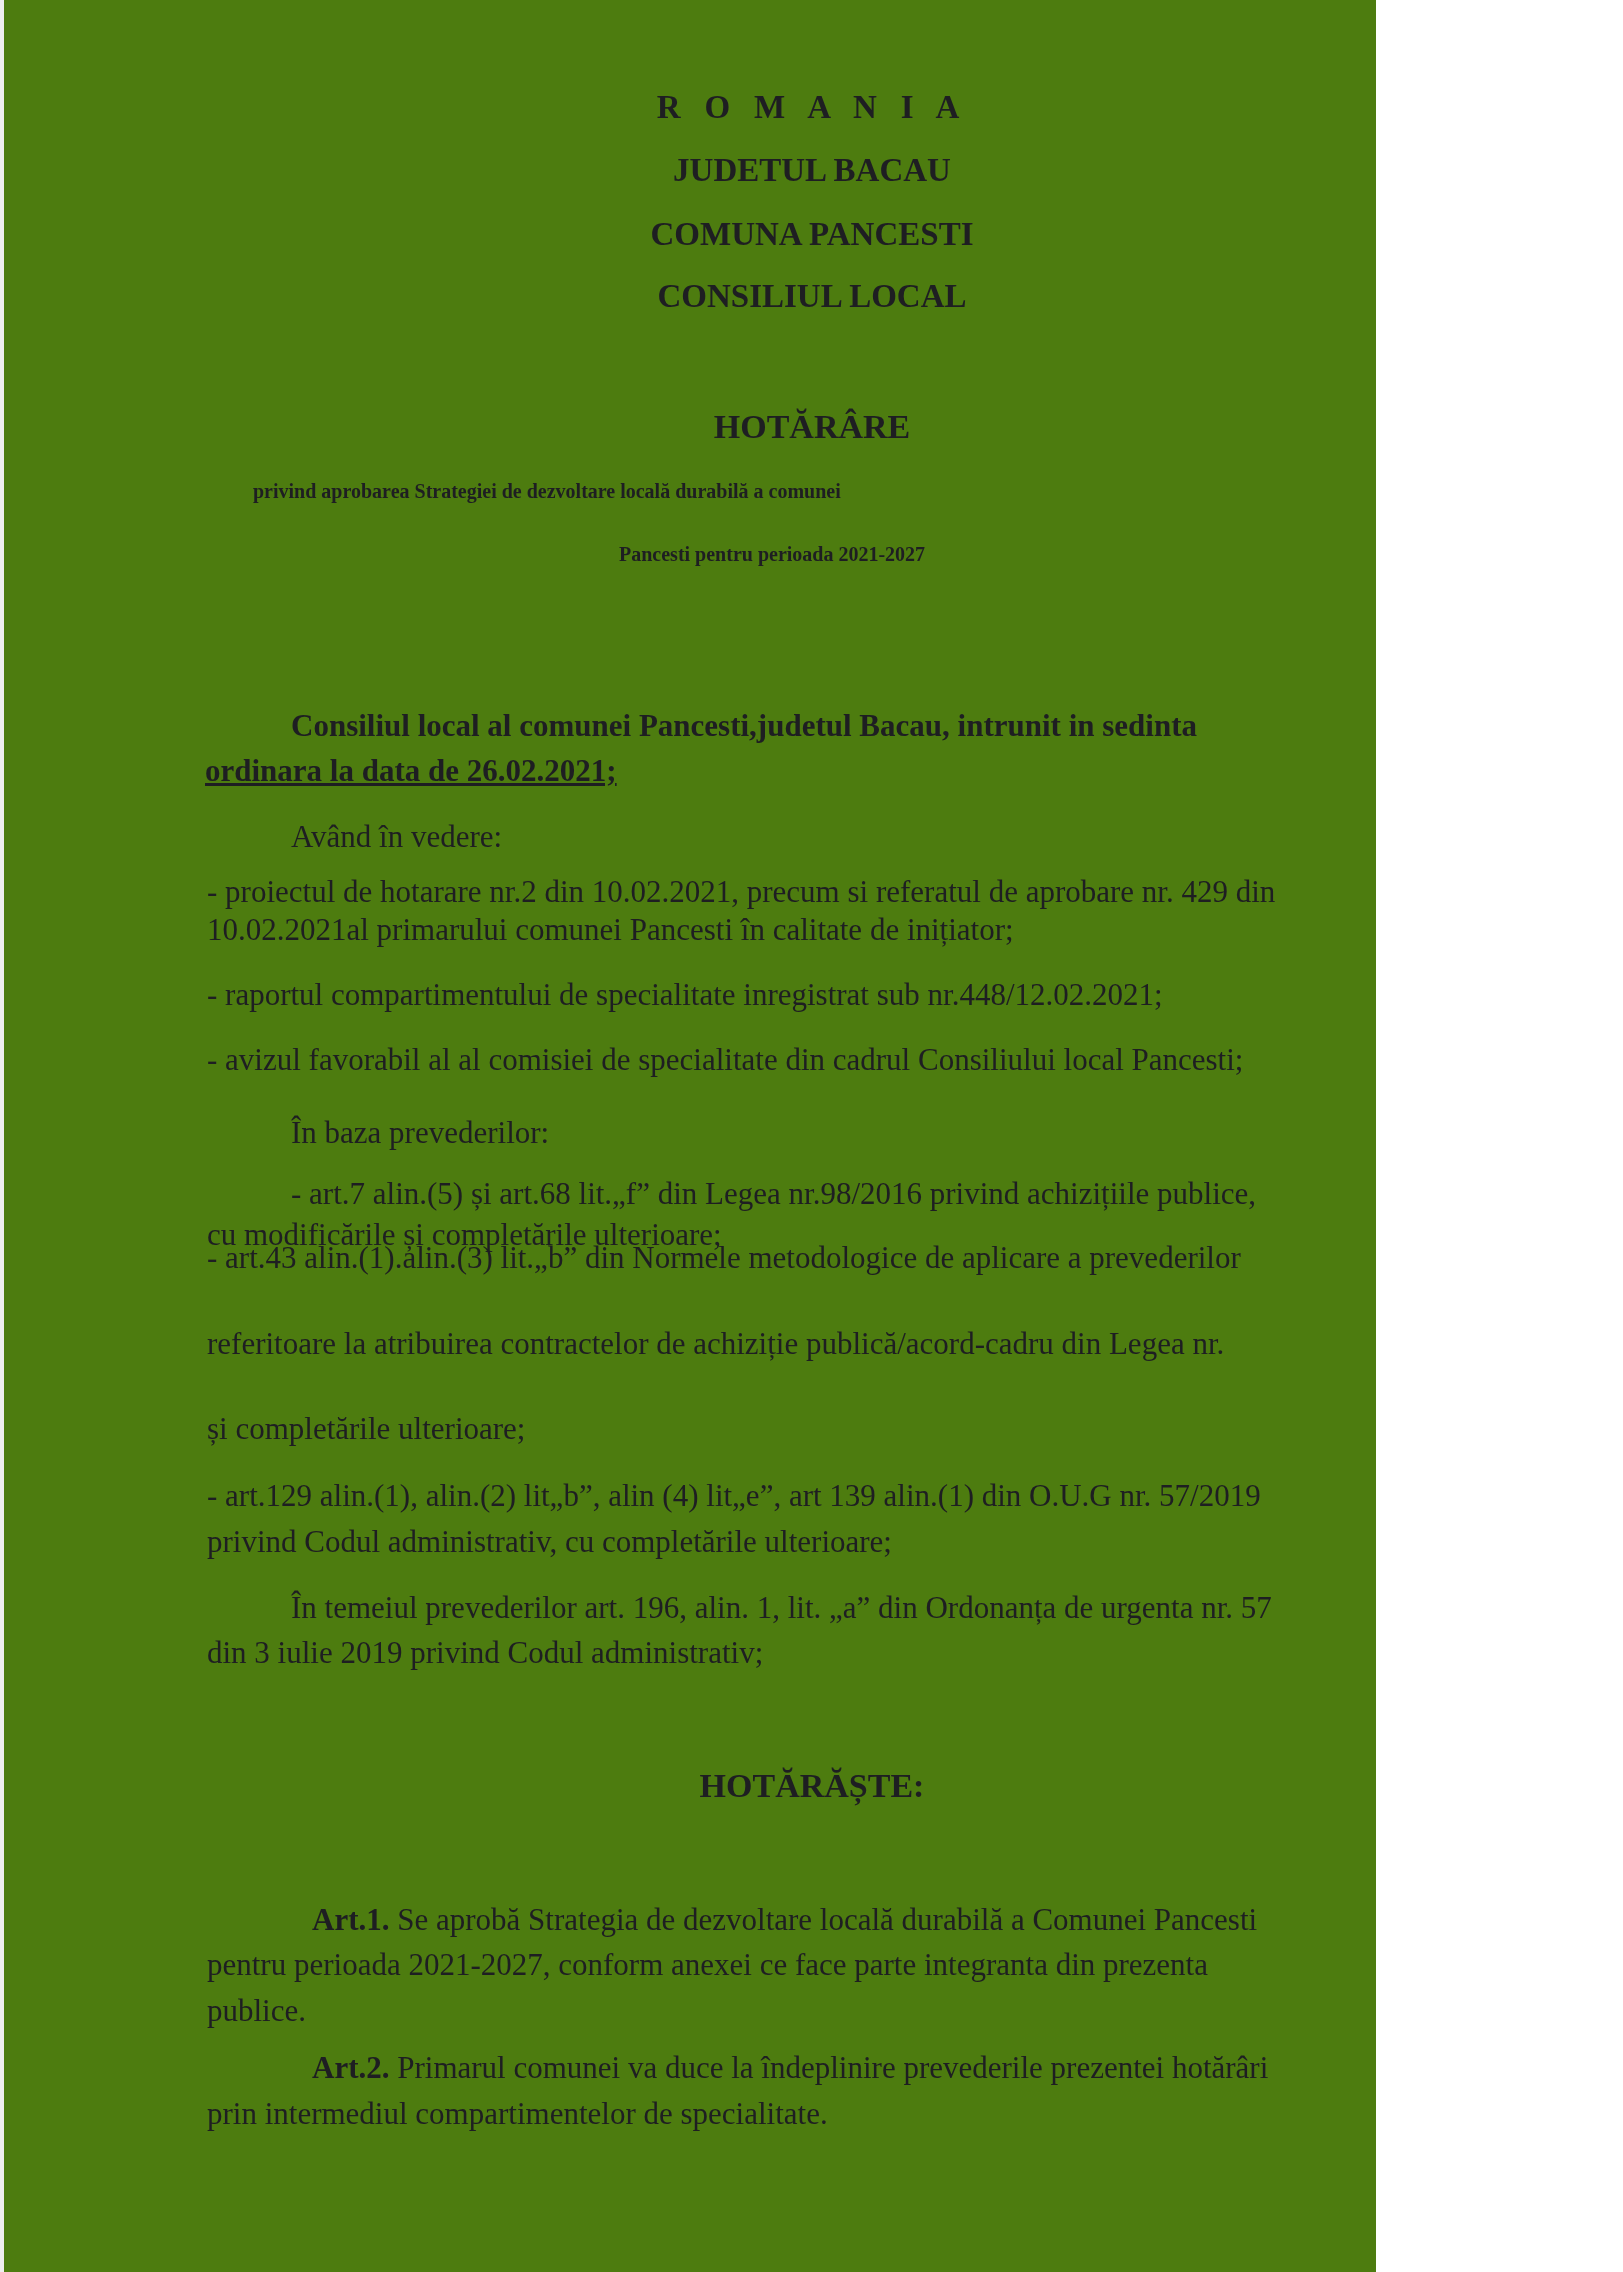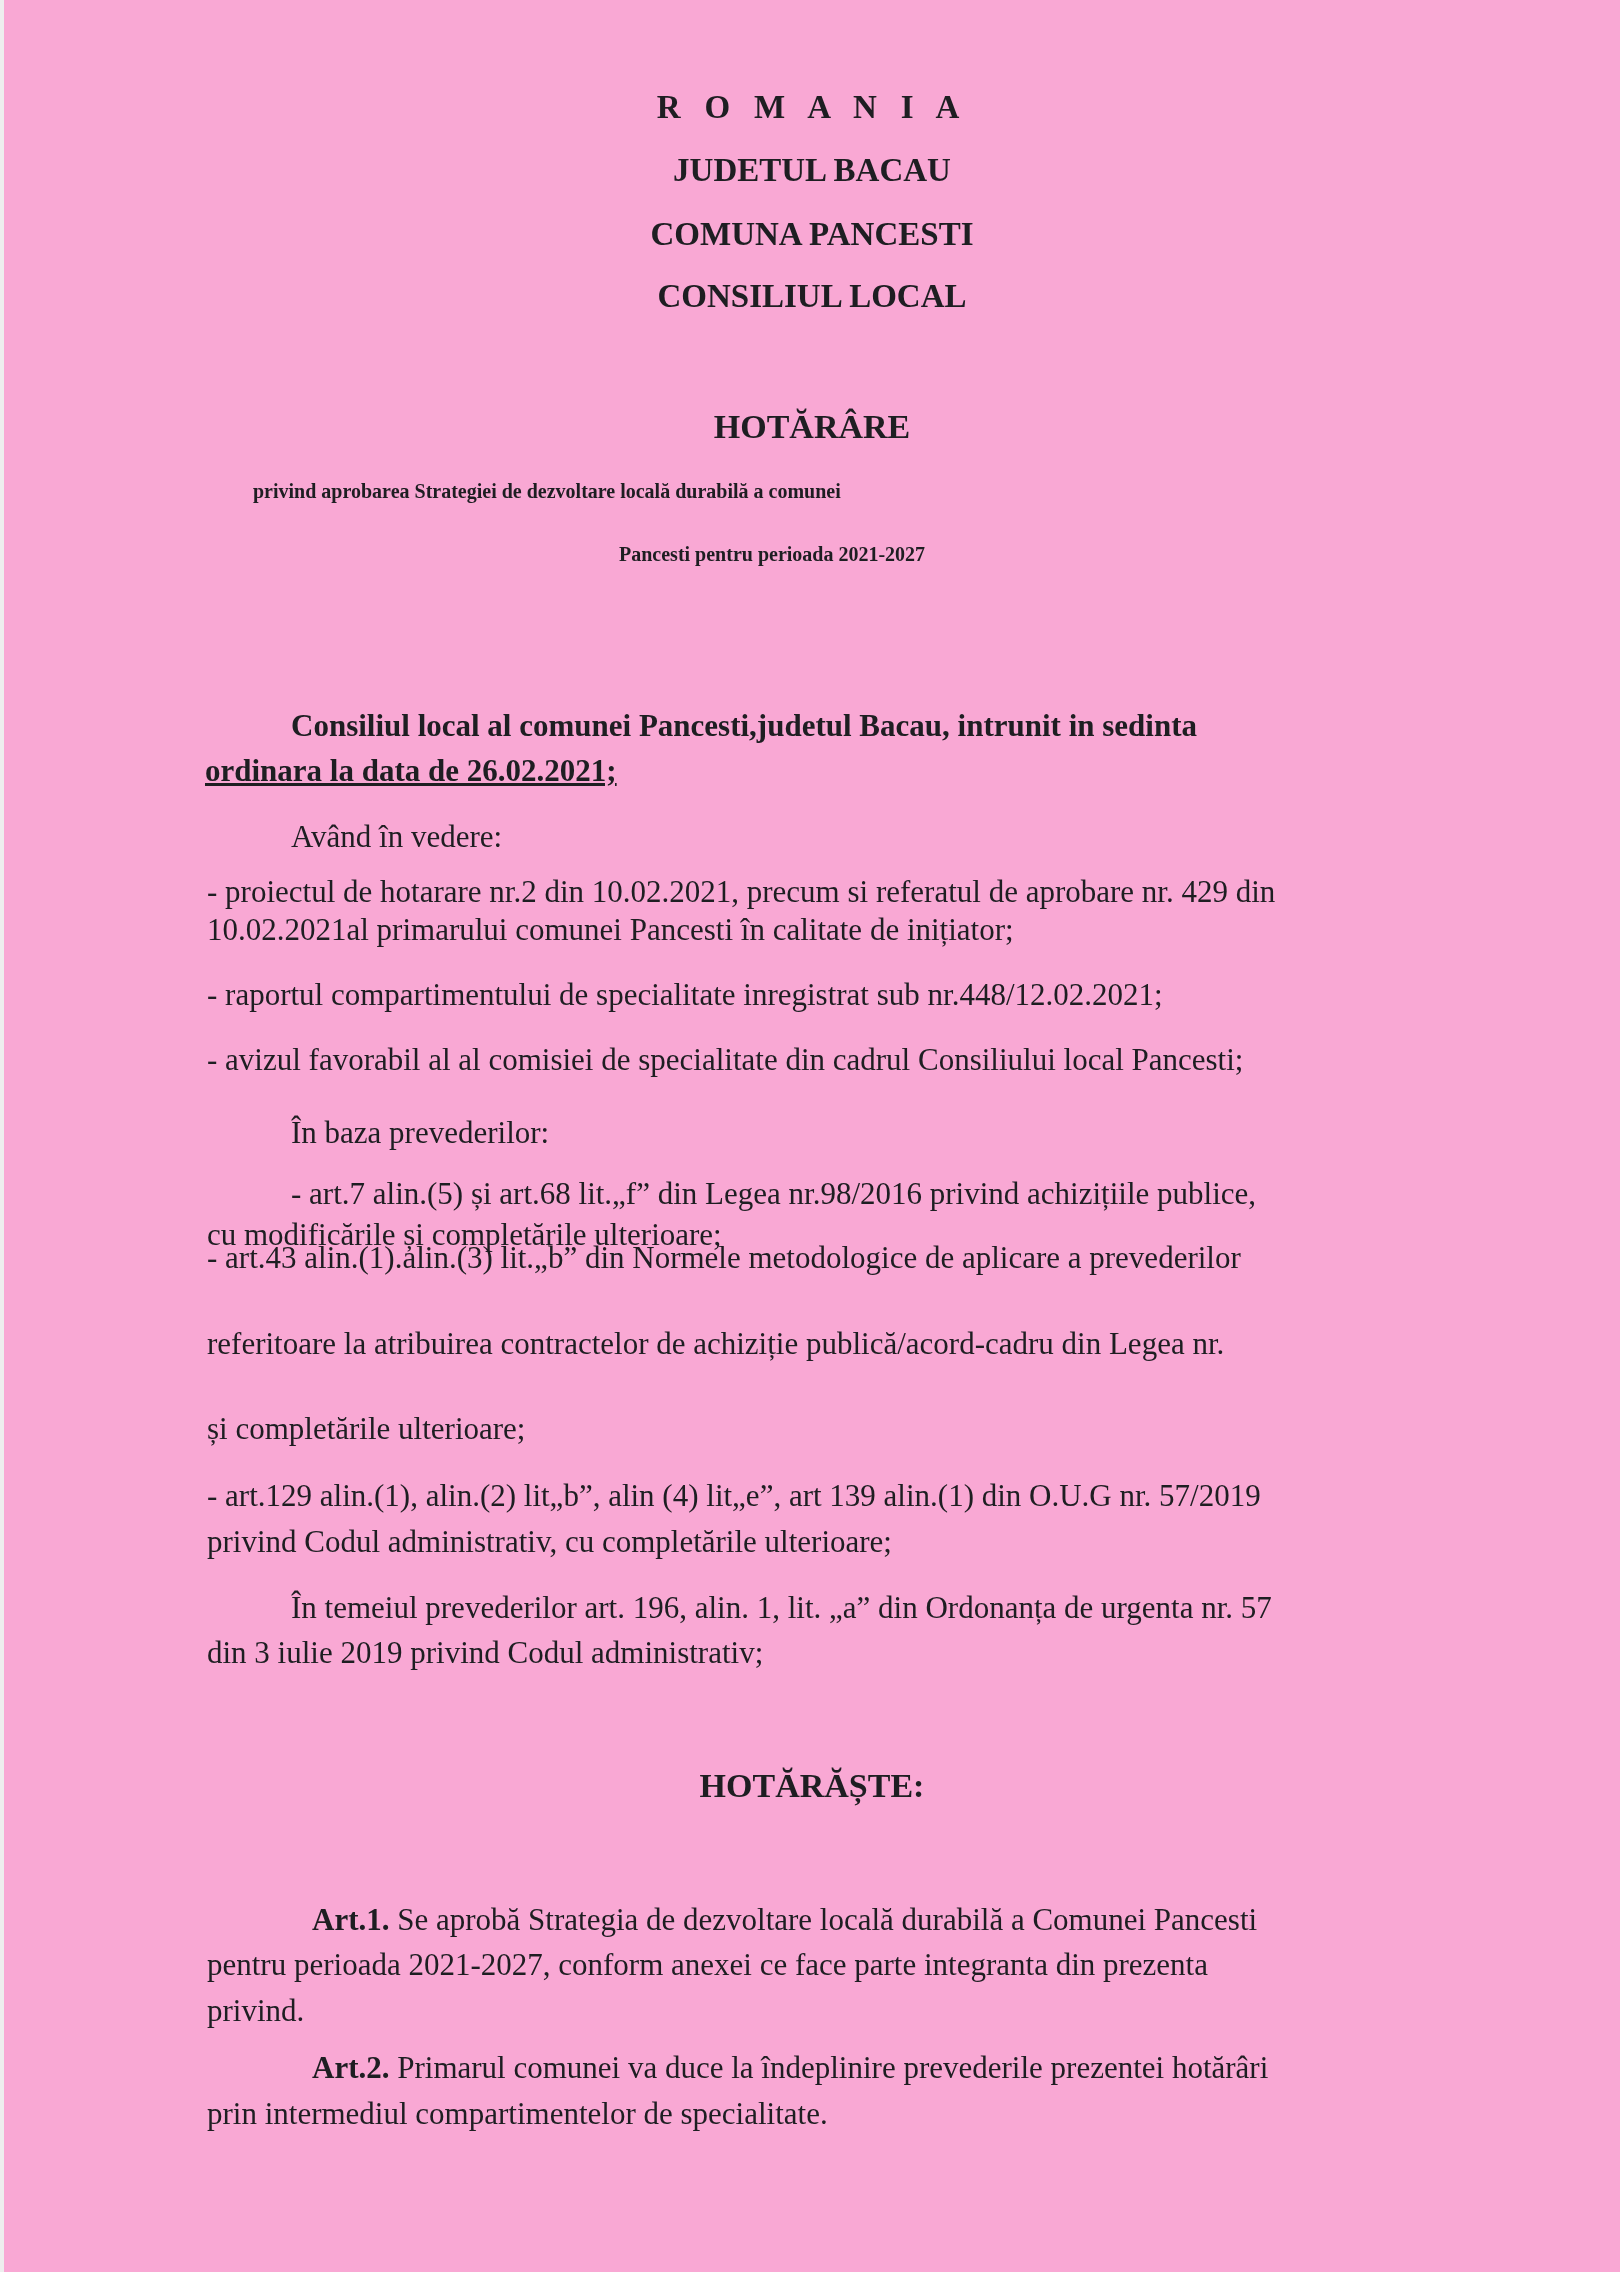--- a/index.html
+++ b/index.html
@@ -1,21 +1,21 @@
 <!DOCTYPE html>
 <html style="font-size:10.4px"><head>
 <meta charset="utf-8">
 <style>
   html, body { margin: 0; padding: 0; background: #ffffff; }
   body {
     width: 1624px; height: 2273px; position: relative; overflow: hidden;
     font-family: "Liberation Serif", "DejaVu Serif", serif;
     color: #1e1e22;
   }
-  .page { position: absolute; left: 0; top: 0; width: 1620px; height: 2273px; background: #f9a8d4; }
+  .page { position: absolute; left: 0; top: 0; width: 1376px; height: 2273px; background: #4d7c0f; }
   .scan-edge { position: absolute; left: 0; top: 0; width: 3.9px; height: 2273px; background: #eeeeee; }
   .line { position: absolute; white-space: nowrap; font-size: 33px; line-height: 39px; }
   .center { left: 0; width: 1624px; text-align: center; }
   .b { font-weight: bold; }
   .header { font-size: 33px; font-weight: bold; }
   .spaced { letter-spacing: 7.8px; }
   .title { font-size: 34px; font-weight: bold; }
   .subtitle { font-size: 20px; font-weight: bold; margin-left: 40px; }
   .body-text { font-size: 31px; }
 </style>
@@ -58,20 +58,20 @@
 
   <div class="line body-text" style="left:291px; top:1588px;">În temeiul prevederilor art. 196, alin. 1, lit. „a” din Ordonanța de urgenta nr. 57</div>
   <div class="line body-text" style="left:207px; top:1633px;">din 3 iulie 2019 privind Codul administrativ;</div>
 
   <div class="line center title" style="top:1766px;">HOTĂRĂȘTE:</div>
 
   <div class="line body-text" style="left:312px; top:1900px;">
     <span class="b">Art.1.</span><span> Se aprobă  Strategia de dezvoltare locală durabilă a  Comunei Pancesti</span>
   </div>
   <div class="line body-text" style="left:207px; top:1945px;">pentru perioada 2021-2027, conform anexei ce face parte integranta din prezenta</div>
-  <div class="line body-text" style="left:207px; top:1991px;">privind.</div>
+  <div class="line body-text" style="left:207px; top:1991px;">publice.</div>
 
   <div class="line body-text" style="left:312px; top:2048px;">
     <span class="b">Art.2.</span><span> Primarul comunei va duce la îndeplinire prevederile prezentei hotărâri</span>
   </div>
   <div class="line body-text" style="left:207px; top:2094px;">prin intermediul  compartimentelor de specialitate.</div>
 </div>
 
 
 </body></html>

